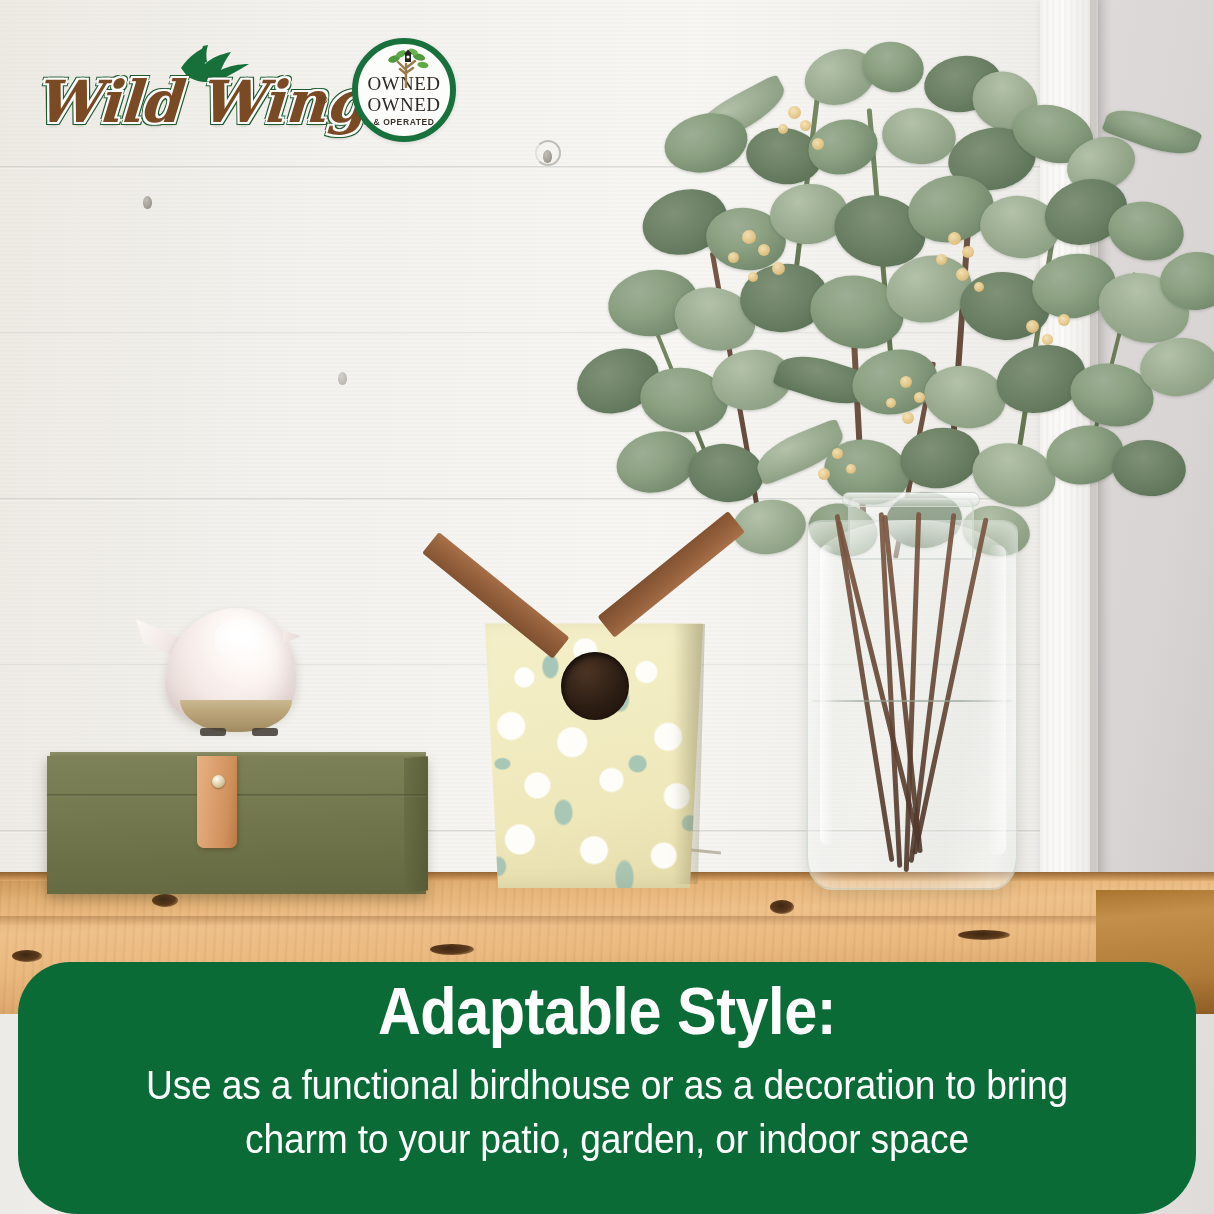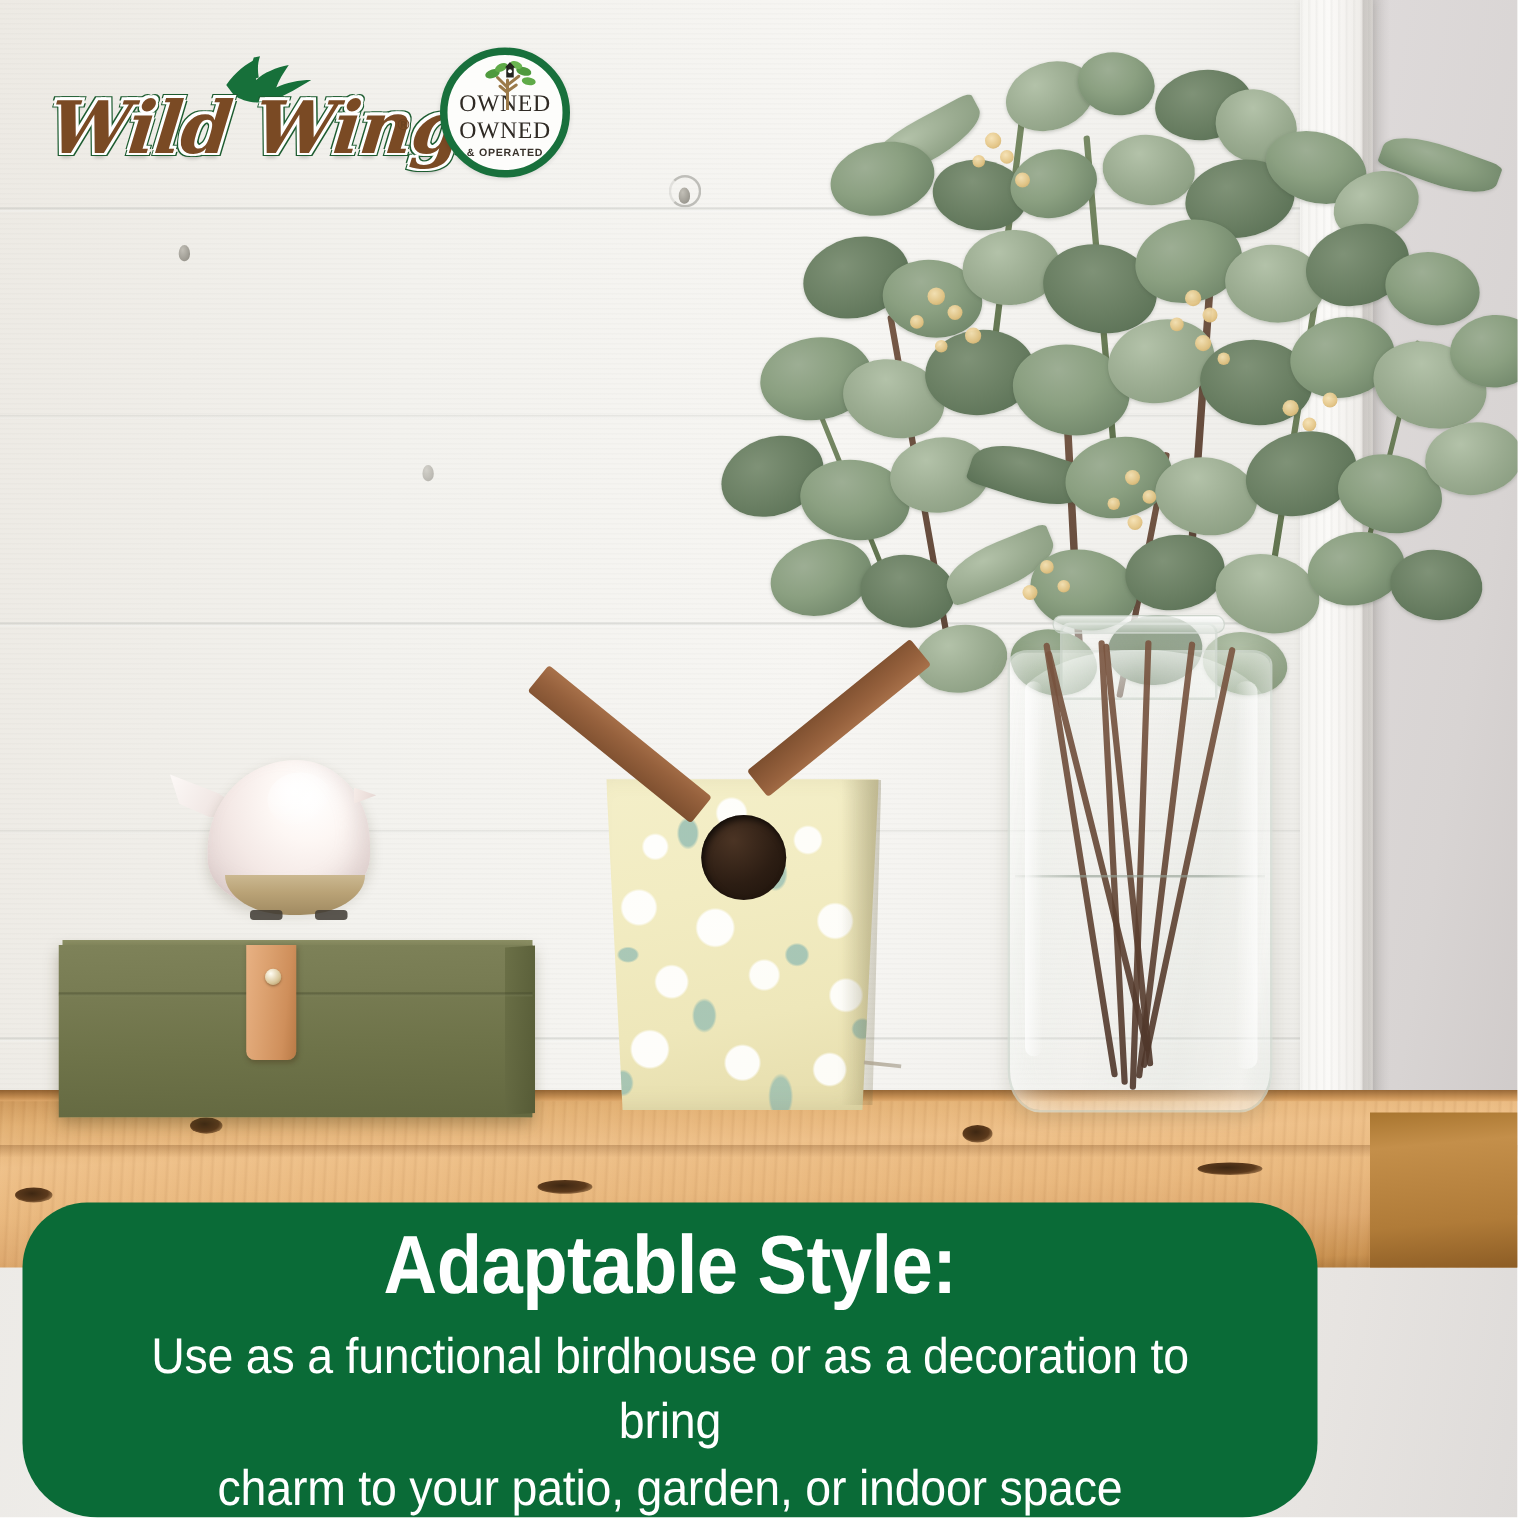--- a/index.html
+++ b/index.html
@@ -320,21 +320,21 @@
     font-family:"Liberation Serif", serif; font-size:19px; letter-spacing:.5px;
     color:#2f2a24; line-height:1; margin-bottom:3px;
   }
   .badge-l3 {
     font-family:"Liberation Sans", sans-serif; font-size:8.5px; letter-spacing:.6px;
     color:#3a332c; font-weight:600;
   }
 
   
   .banner {
-    position:absolute; left:18px; top:962px; width:1036px; height:252px;
+    position:absolute; left:18px; top:962px; width:1178px; height:252px;
     background:#0a6b37;
     border-radius: 52px 52px 60px 60px;
     text-align:center; overflow:hidden;
   }
   .banner-title {
     margin-top:14px;
     font-family:"Liberation Sans", sans-serif;
     font-weight:700; font-size:66px; line-height:1.08;
     color:#ffffff; letter-spacing:-0.5px;
     transform: scaleX(.90); transform-origin:center;

